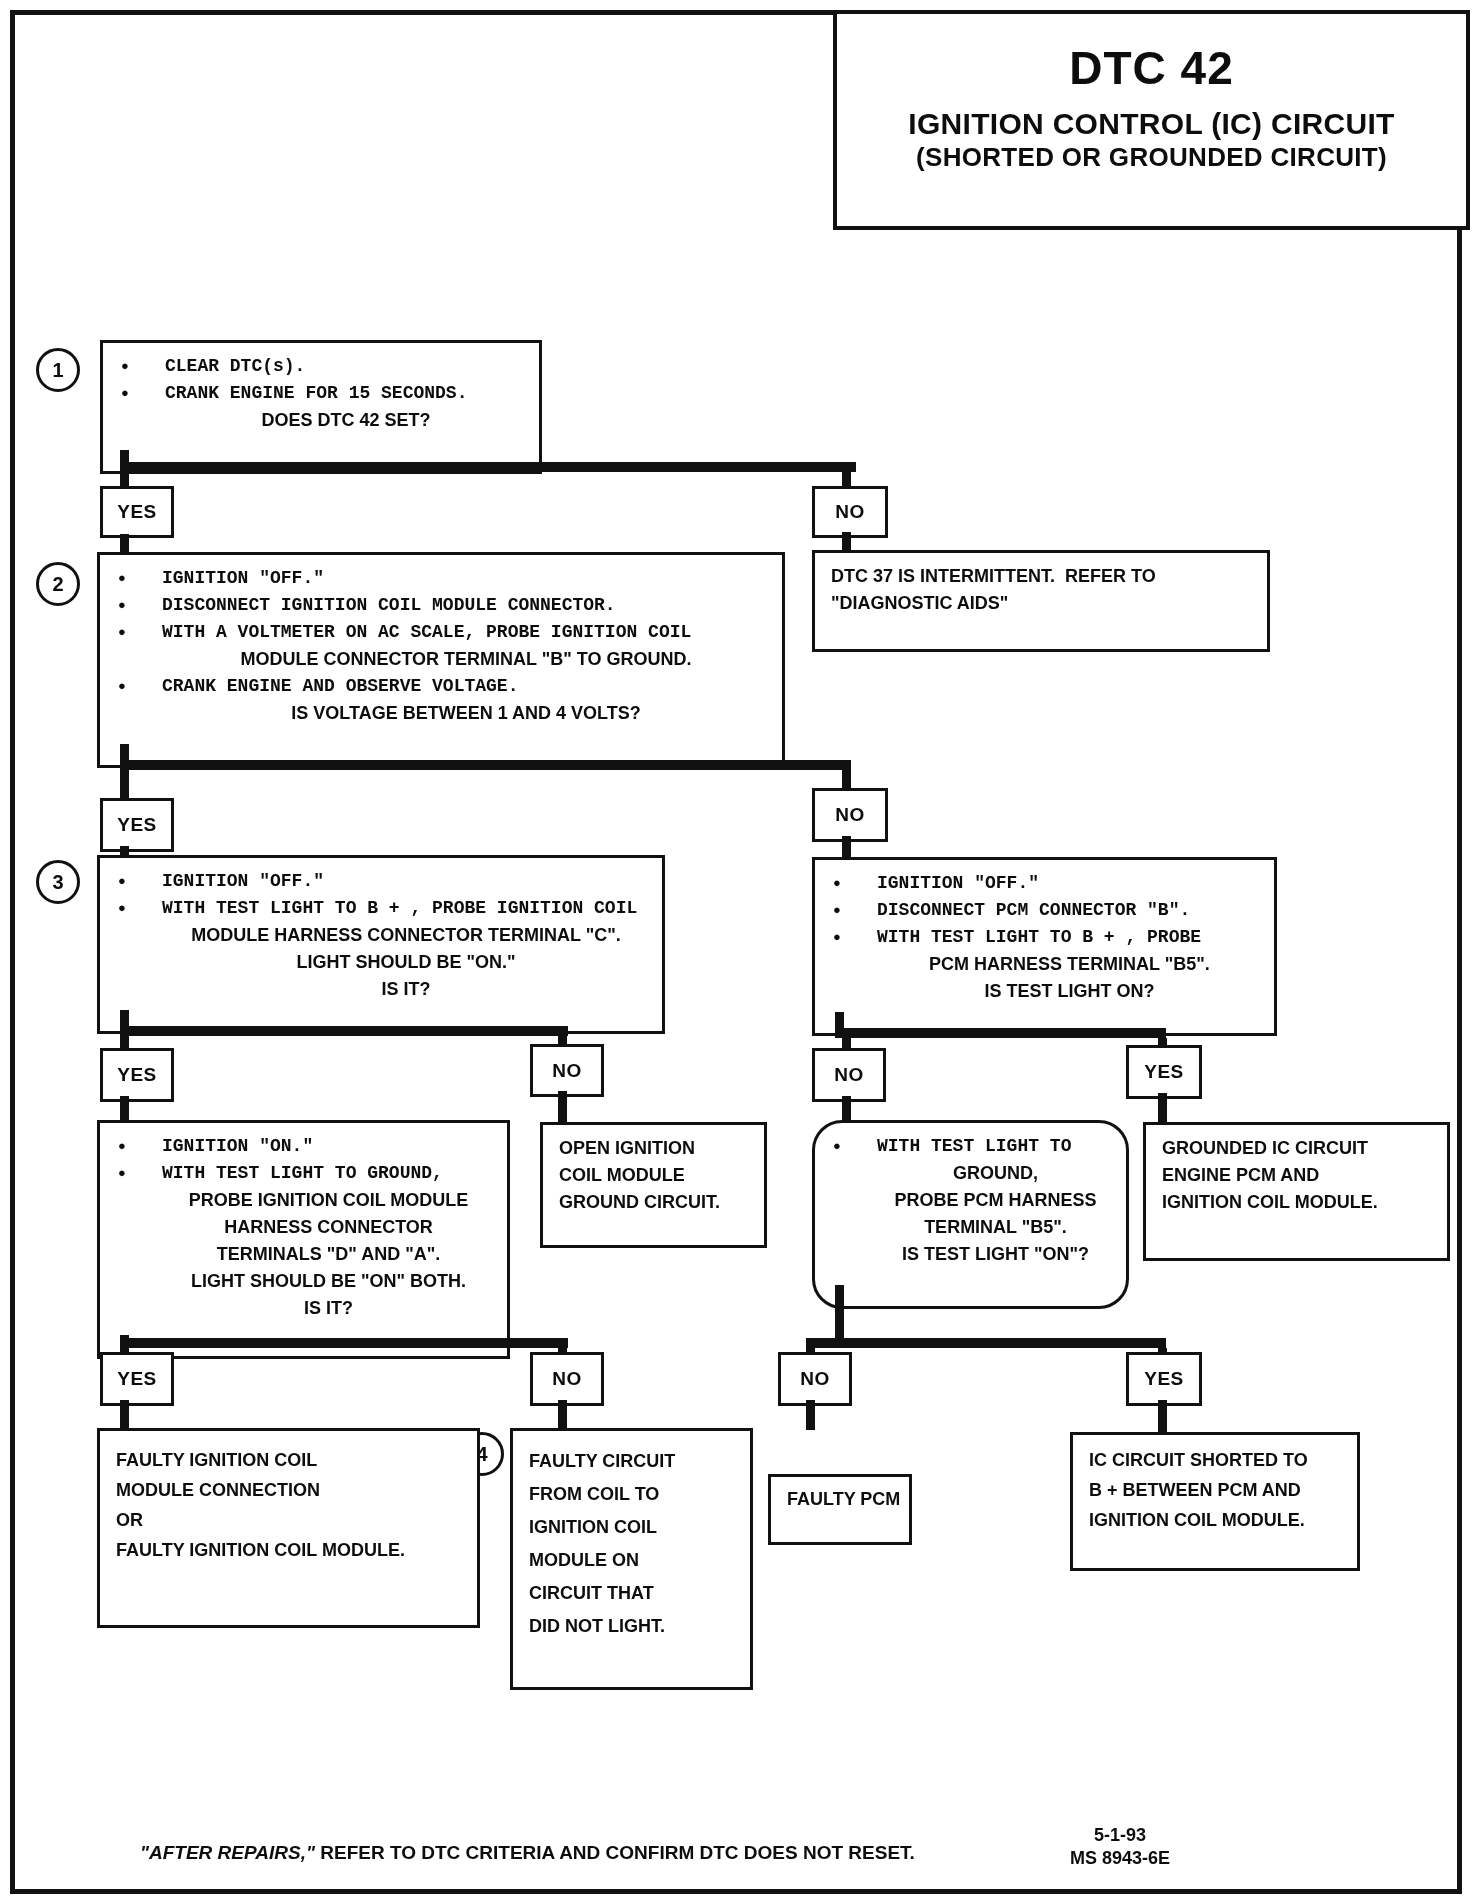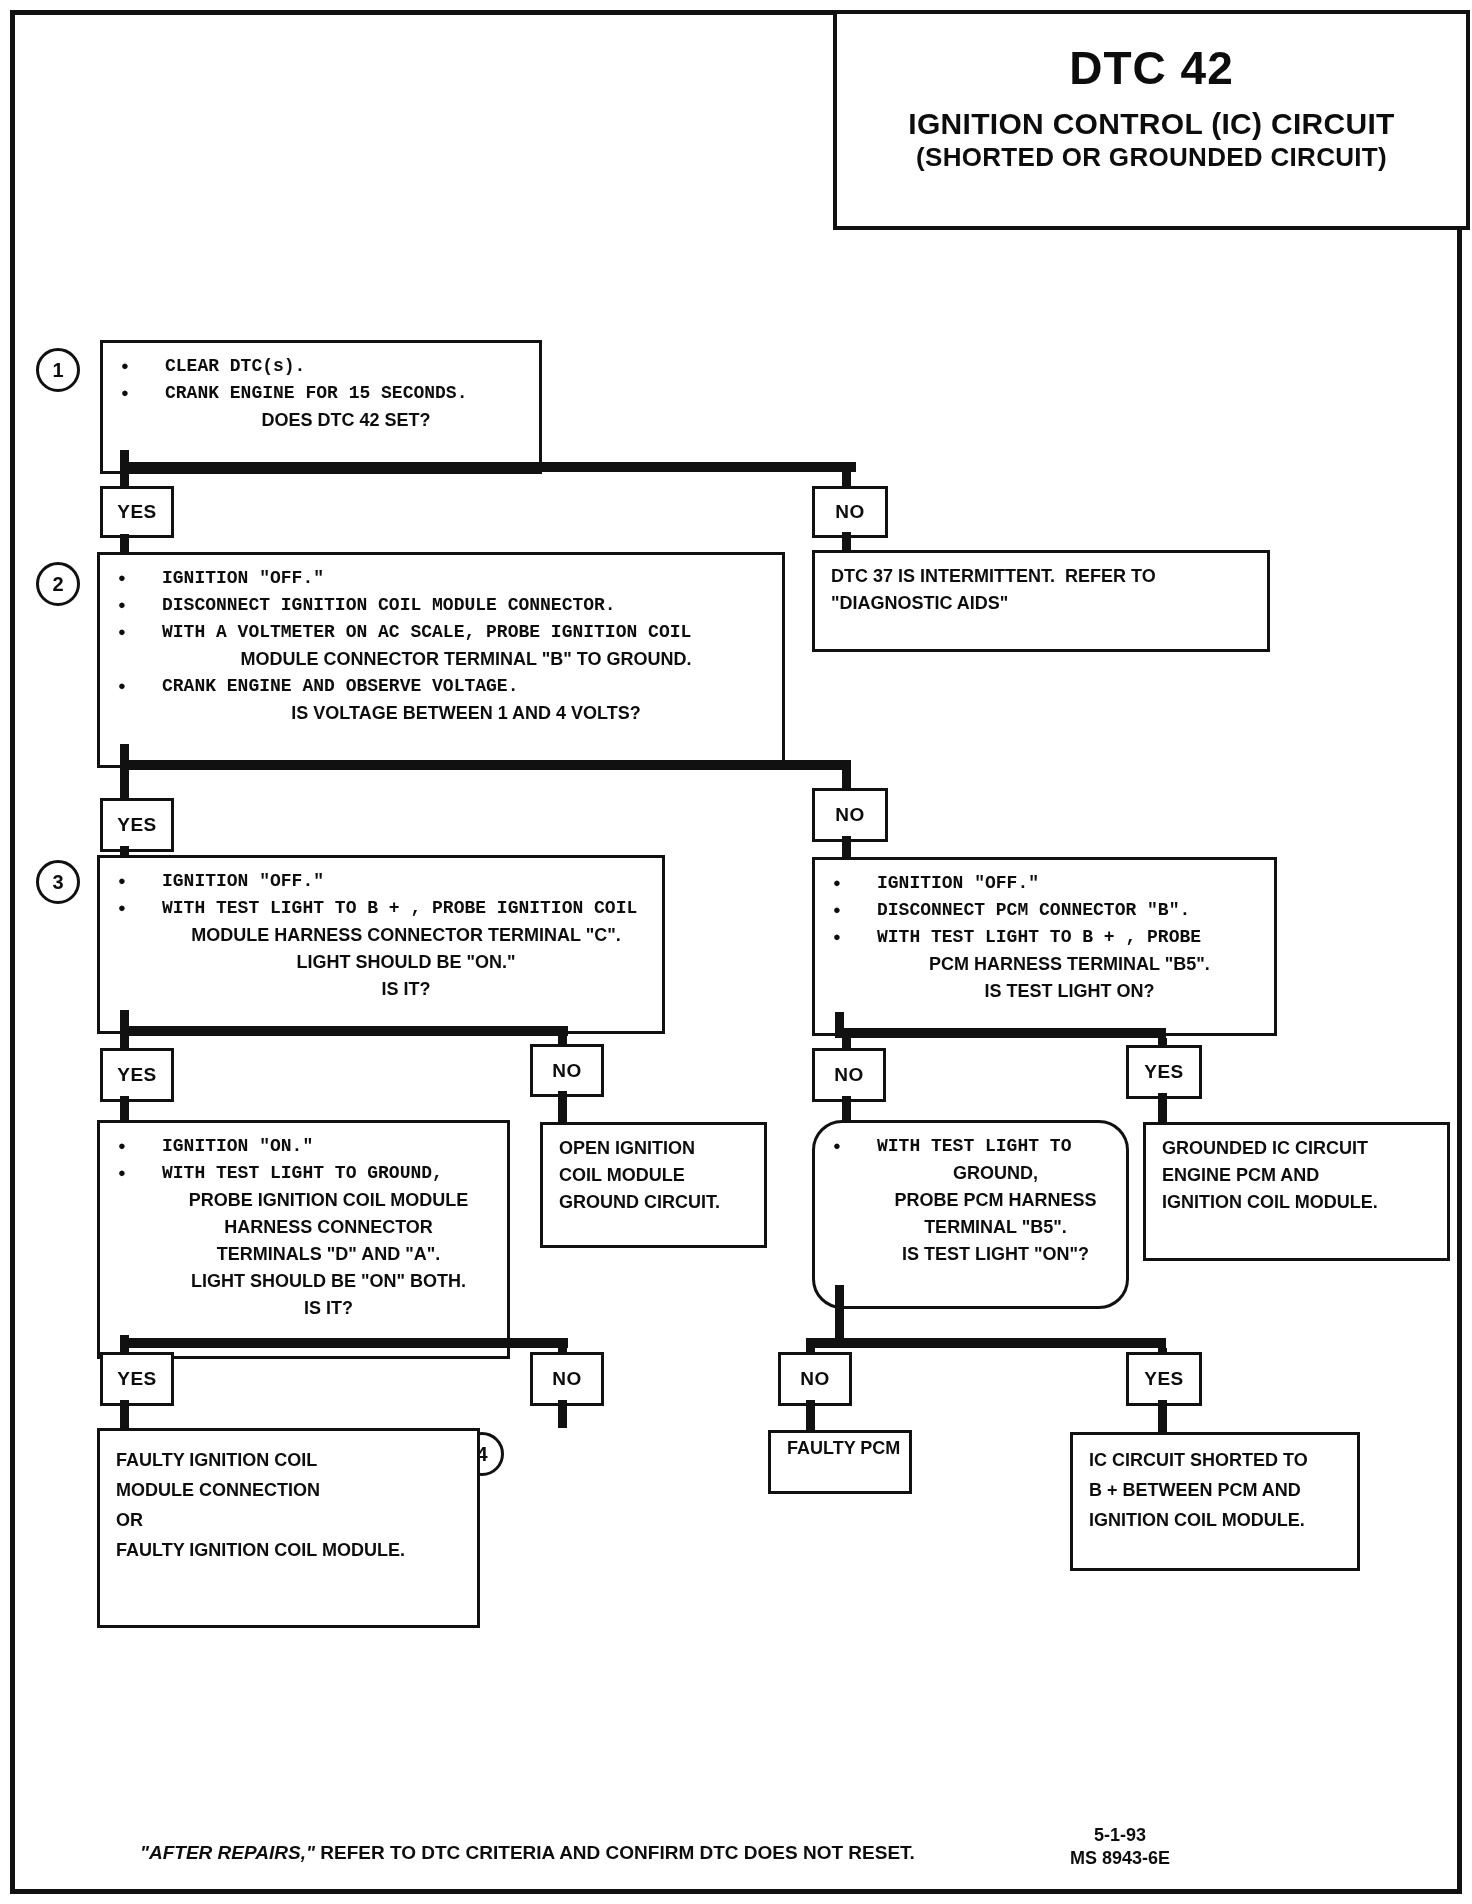--- a/index.html
+++ b/index.html
@@ -178,22 +178,30 @@
   <div class="vline" style="left:806px;top:1400px;height:30px;"></div>
   <div class="vline" style="left:1158px;top:1400px;height:32px;"></div>
 
   <div class="box lh30" style="left:97px;top:1428px;width:353px;height:172px;padding-top:14px;">
     <div class="ln p">FAULTY IGNITION COIL</div>
     <div class="ln p">MODULE CONNECTION</div>
     <div class="ln p">OR</div>
     <div class="ln p">FAULTY IGNITION COIL MODULE.</div>
   </div>
 
-
-  <div class="box" style="left:768px;top:1430px;width:114px;height:48px;padding-top:2px;">
+  <div class="box lh33" style="left:510px;top:1428px;width:213px;height:234px;padding-top:14px;">
+    <div class="ln p">FAULTY CIRCUIT</div>
+    <div class="ln p">FROM COIL TO</div>
+    <div class="ln p">IGNITION COIL</div>
+    <div class="ln p">MODULE ON</div>
+    <div class="ln p">CIRCUIT THAT</div>
+    <div class="ln p">DID NOT LIGHT.</div>
+  </div>
+
+  <div class="box" style="left:768px;top:1474px;width:114px;height:48px;padding-top:9px;">
     <div class="ln p">FAULTY PCM</div>
   </div>
 
   <div class="box lh30" style="left:1070px;top:1432px;width:260px;height:115px;">
     <div class="ln p">IC CIRCUIT SHORTED TO</div>
     <div class="ln p">B + BETWEEN PCM AND</div>
     <div class="ln p">IGNITION COIL MODULE.</div>
   </div>
 
   <div class="footer-note"><span class="em">"AFTER REPAIRS,"</span><span> REFER TO DTC CRITERIA AND CONFIRM DTC DOES NOT RESET.</span></div>

